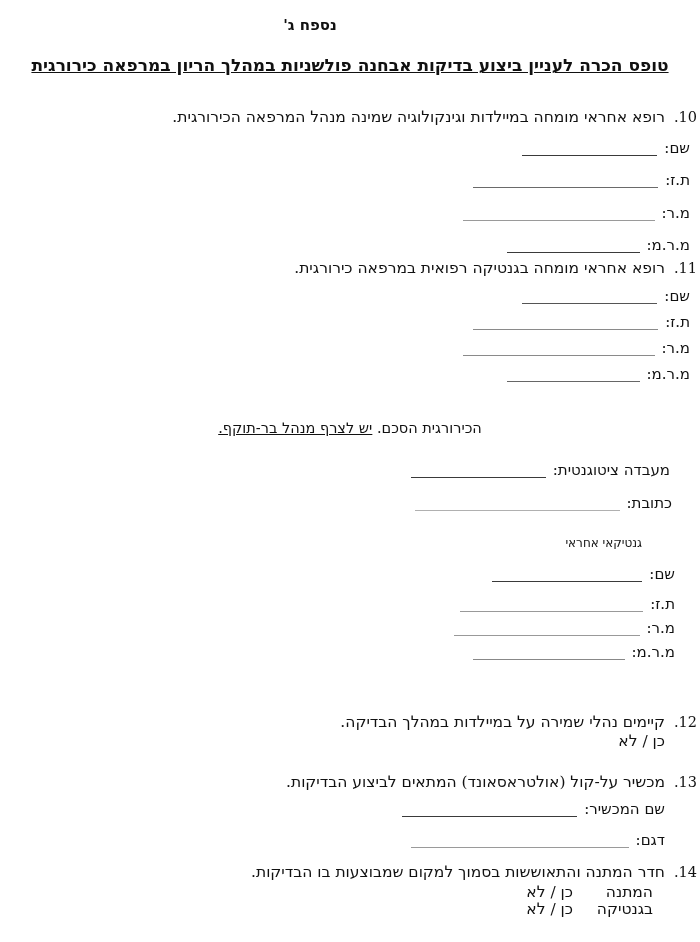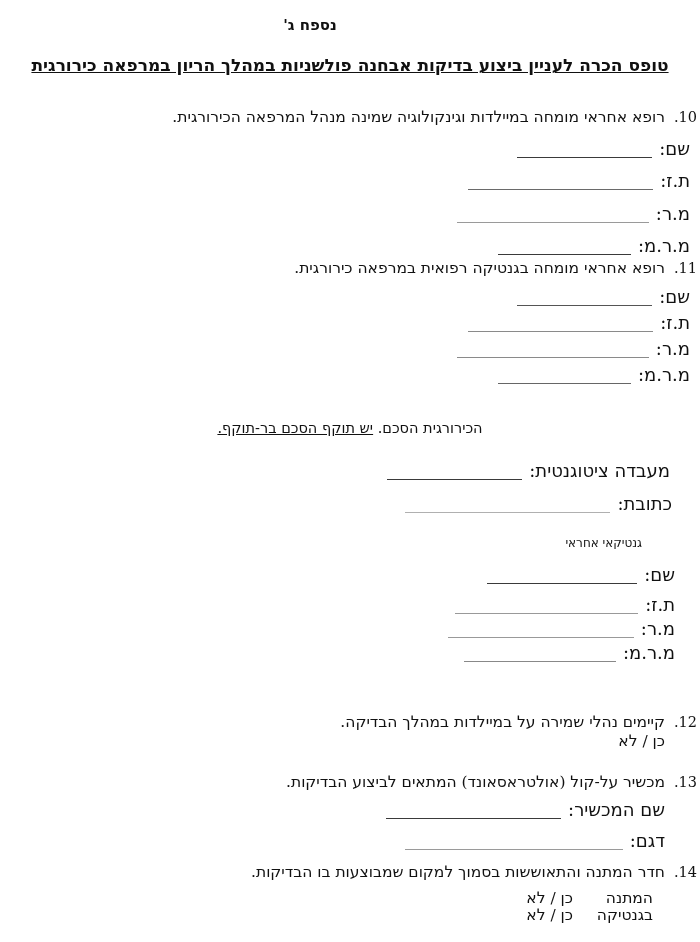--- a/index.html
+++ b/index.html
@@ -8,21 +8,21 @@
     font-family:"DejaVu Serif","DejaVu Sans",sans-serif;
     color:#111;direction:rtl;overflow:hidden;border-radius:17px;
   }
   .abs{position:absolute;}
   .annex{top:16px;left:0;width:620px;text-align:center;font-weight:bold;font-size:15px;}
   .title{top:55px;left:8px;right:8px;text-align:center;font-weight:bold;font-size:17px;
          text-decoration:underline;white-space:nowrap;}
   .item{right:3px;display:flex;font-size:15.5px;line-height:19px;white-space:nowrap;}
   .inum{flex:none;width:32px;text-align:right;font-size:14.5px;}
   .icontent{flex:none;}
-  .field-row{white-space:nowrap;font-size:18px;line-height:19px;}
+  .field-row{white-space:nowrap;font-size:15px;line-height:19px;}
   .flabel{color:#111;}
   .fline{display:inline-block;height:13px;border-bottom:1.4px solid #444;
          margin-right:7px;vertical-align:-3px;}
   .para{font-size:14.5px;line-height:19px;color:#111;}
   .para-line1{top:399px;right:14px;left:14px;text-align:justify;text-align-last:justify;white-space:nowrap;}
   .para-line2{top:419px;left:0;right:0;text-align:center;}
   .uline{text-decoration:underline;}
   .heading{top:536px;right:58px;font-size:12px;}
   .ansline{line-height:19px;}
   .row14{line-height:16.5px;margin-right:12px;}
@@ -64,21 +64,21 @@
     <span class="flabel">ת.ז:</span><span class="fline" style="width:185px;border-color:#8a8a8a"></span>
   </div>
   <div class="abs field-row" style="top:339px;right:10px">
     <span class="flabel">מ.ר:</span><span class="fline" style="width:192px;border-color:#8a8a8a"></span>
   </div>
   <div class="abs field-row" style="top:365px;right:10px">
     <span class="flabel">מ.ר.מ:</span><span class="fline" style="width:133px;border-color:#666"></span>
   </div>
 
   <div class="abs para para-line2">
-    <span>הכירורגית הסכם. </span><span class="uline">יש תוקף הסכם בר-תוקף.</span>
+    <span>הכירורגית הסכם. </span><span class="uline">יש לצרף מנהל בר-תוקף.</span>
   </div>
 
   <div class="abs field-row" style="top:461px;right:30px">
     <span class="flabel">מעבדה ציטוגנטית:</span><span class="fline" style="width:135px;border-color:#3a3a3a"></span>
   </div>
   <div class="abs field-row" style="top:494px;right:28px">
     <span class="flabel">כתובת:</span><span class="fline" style="width:205px;border-color:#b0b0b0"></span>
   </div>
 
   <div class="abs heading">גנטיקאי אחראי</div>
@@ -113,21 +113,21 @@
       <div class="field-row" style="margin-top:12px">
         <span class="flabel">דגם:</span><span class="fline" style="width:218px;border-color:#9a9a9a"></span>
       </div>
     </div>
   </div>
 
   <div class="abs item" style="top:863px">
     <span class="inum">14.</span>
     <div class="icontent">
       <div>חדר המתנה והתאוששות בסמוך למקום שמבוצעות בו הבדיקות.</div>
-      <div class="row14" style="margin-top:8px">
+      <div class="row14" style="margin-top:2px">
         <span class="lbl14">המתנה</span><span>כן / לא</span>
       </div>
       <div class="row14">
         <span class="lbl14">בגנטיקה</span><span>כן / לא</span>
       </div>
     </div>
   </div>
 
 </div>
 

